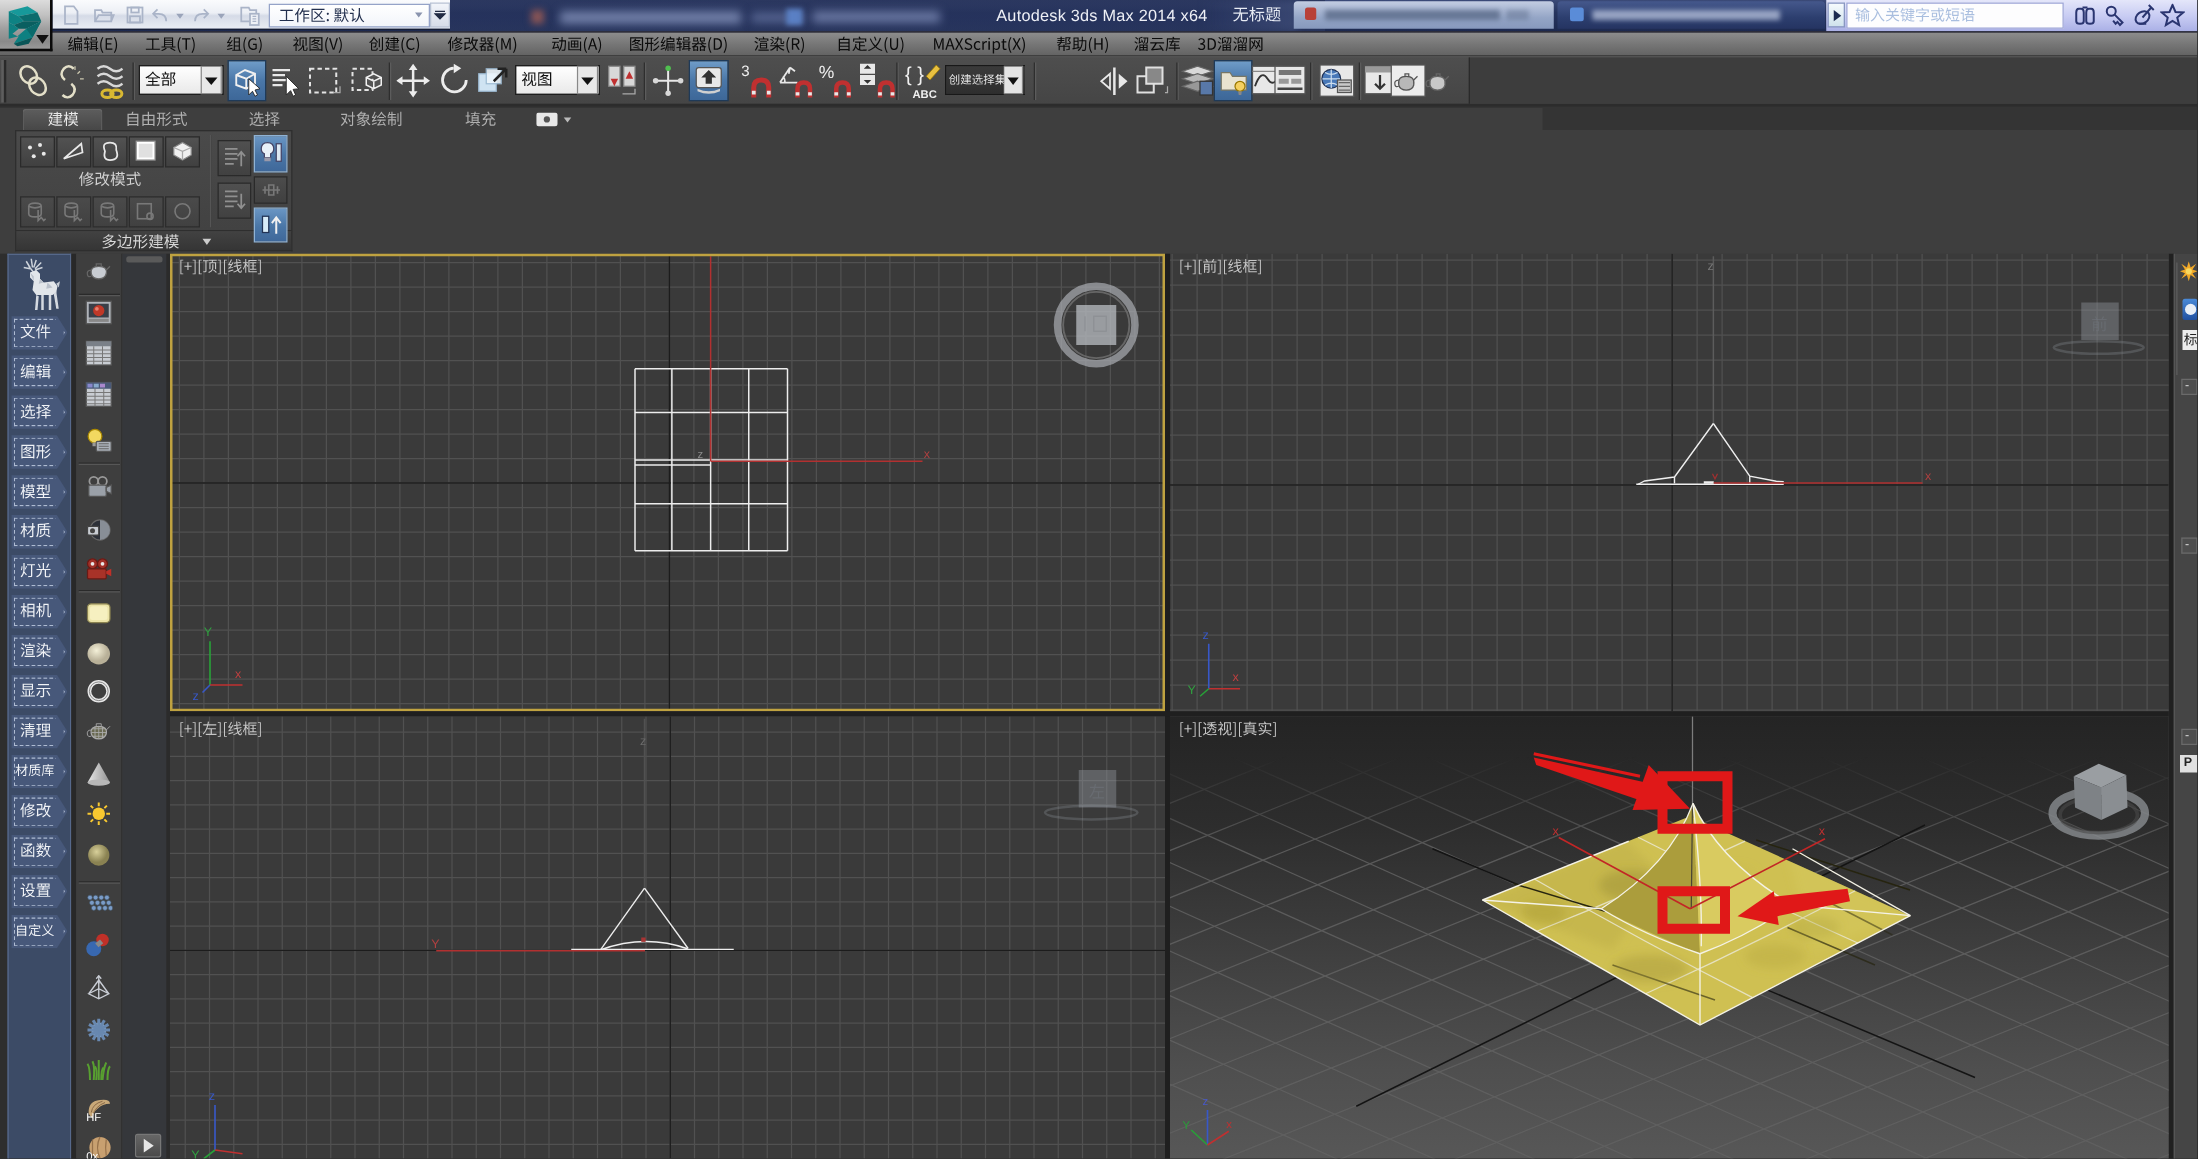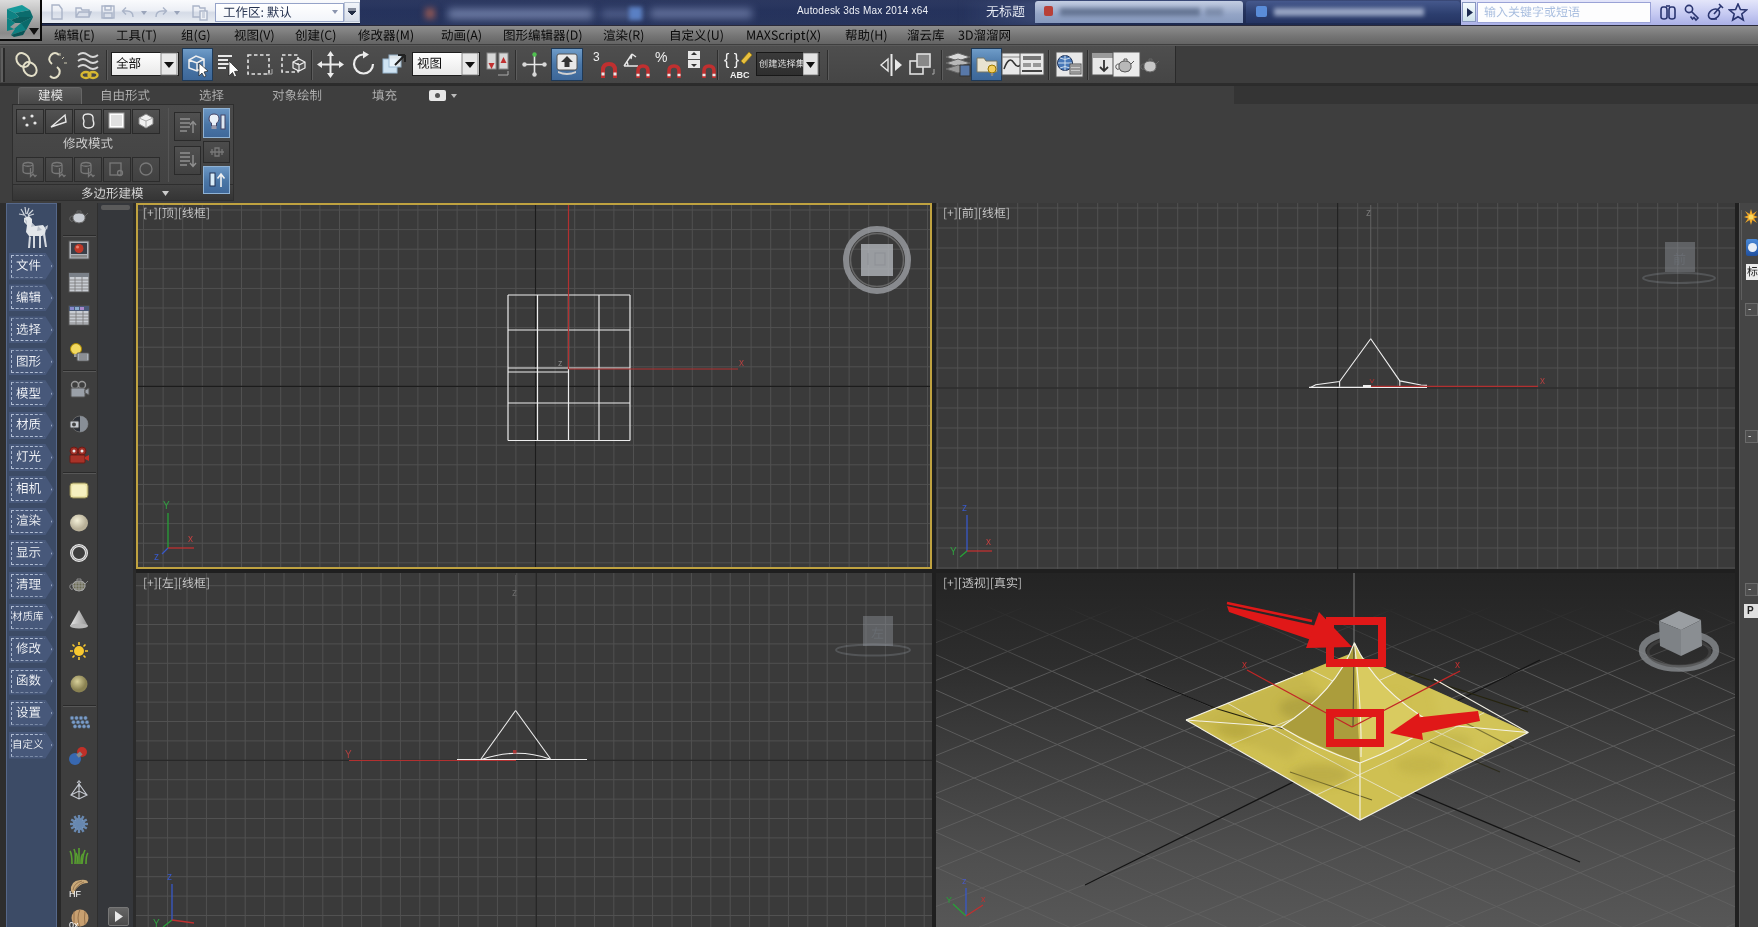--- a/index.html
+++ b/index.html
@@ -2,21 +2,21 @@
 <html><head><meta charset="utf-8"><style>html,body{margin:0;padding:0;background:#222;}*{box-sizing:border-box;}#root{position:relative;width:1758px;height:927px;overflow:hidden;font-family:"Liberation Sans",sans-serif;background:#3e3e3e;}</style></head><body>
 <div id="root">
     <div style="position:absolute;left:0px;top:0px;width:1758px;height:25px;background:linear-gradient(180deg,#3b4a78,#26345e 40%,#1d2a50);"></div>
     <div style="position:absolute;left:360px;top:0px;width:700px;height:25px;background:linear-gradient(180deg,rgba(30,40,75,.55),rgba(42,54,98,.25) 55%,rgba(70,84,130,.25));"></div>
     <div style="position:absolute;left:425px;top:8px;width:10px;height:11px;background:#8a5555;filter:blur(3px);"></div>
     <div style="position:absolute;left:448px;top:9px;width:145px;height:10px;background:rgba(140,155,195,.75);filter:blur(4px);"></div>
     <div style="position:absolute;left:601px;top:10px;width:42px;height:8px;background:rgba(120,135,180,.6);filter:blur(4px);"></div>
     <div style="position:absolute;left:629px;top:7px;width:13px;height:13px;background:#5a80c4;filter:blur(2px);"></div>
     <div style="position:absolute;left:650px;top:9px;width:102px;height:9px;background:rgba(135,150,192,.7);filter:blur(4px);"></div>
     <div style="position:absolute;left:960px;top:0px;width:78px;height:25px;background:linear-gradient(90deg,rgba(30,40,80,0),rgba(80,95,140,.45));filter:blur(3px);"></div>
-    <div style="position:absolute;left:797px;top:5px;width:180px;color:#eef0f6;font-size:10px;letter-spacing:.2px;">Autodesk 3ds Max  2014 x64</div>
+    <div style="position:absolute;left:797px;top:5px;width:180px;color:#eef0f6;font-size:13px;letter-spacing:.2px;">Autodesk 3ds Max  2014 x64</div>
     <svg style="position:absolute;left:986.0px;top:5.0px;overflow:visible;" width="41" height="17">
       <path transform="translate(0,11.2)" d="M1.5 -10.0V-9.1H5.8C5.8 -8.2 5.7 -7.2 5.6 -6.2H0.7V-5.3H5.4C4.8 -3.0 3.6 -0.9 0.5 0.2C0.8 0.4 1.0 0.8 1.2 1.0C4.5 -0.3 5.8 -2.7 6.4 -5.3H6.6V-0.8C6.6 0.4 7.0 0.7 8.4 0.7C8.6 0.7 10.5 0.7 10.8 0.7C12.0 0.7 12.3 0.2 12.5 -1.9C12.2 -1.9 11.8 -2.1 11.5 -2.3C11.5 -0.5 11.4 -0.2 10.7 -0.2C10.3 -0.2 8.8 -0.2 8.4 -0.2C7.8 -0.2 7.7 -0.3 7.7 -0.8V-5.3H12.4V-6.2H6.5C6.7 -7.2 6.7 -8.2 6.8 -9.1H11.6V-10.0Z M19.1 -9.9V-9.0H24.7V-9.9ZM23.1 -4.2C23.7 -2.9 24.3 -1.2 24.5 -0.2L25.4 -0.5C25.2 -1.6 24.6 -3.2 24.0 -4.5ZM19.4 -4.4C19.0 -3.1 18.5 -1.7 17.7 -0.7C18.0 -0.6 18.3 -0.4 18.5 -0.2C19.2 -1.2 19.9 -2.7 20.3 -4.3ZM18.5 -6.8V-5.9H21.3V-0.2C21.3 -0.1 21.2 -0.0 21.0 0.0C20.9 0.0 20.2 0.0 19.6 -0.0C19.7 0.3 19.8 0.7 19.9 1.0C20.8 1.0 21.4 1.0 21.8 0.8C22.1 0.6 22.3 0.3 22.3 -0.2V-5.9H25.4V-6.8ZM15.6 -10.9V-8.2H13.6V-7.3H15.4C15.0 -5.6 14.1 -3.8 13.3 -2.8C13.5 -2.5 13.8 -2.1 13.9 -1.9C14.5 -2.7 15.1 -4.1 15.6 -5.5V1.0H16.6V-5.8C17.0 -5.1 17.6 -4.3 17.8 -3.9L18.4 -4.7C18.1 -5.0 17.0 -6.5 16.6 -6.9V-7.3H18.3V-8.2H16.6V-10.9Z M28.3 -8.0H30.9V-7.0H28.3ZM28.3 -9.7H30.9V-8.7H28.3ZM27.4 -10.4V-6.3H31.9V-10.4ZM35.0 -6.9C34.9 -3.5 34.7 -1.9 32.0 -1.0C32.1 -0.8 32.3 -0.5 32.4 -0.4C35.4 -1.3 35.8 -3.2 35.9 -6.9ZM35.5 -2.4C36.3 -1.8 37.3 -1.0 37.8 -0.4L38.4 -1.0C37.9 -1.6 36.9 -2.4 36.1 -2.9ZM27.6 -3.9C27.5 -2.0 27.3 -0.5 26.4 0.5C26.6 0.6 27.0 0.9 27.1 1.0C27.6 0.4 27.9 -0.4 28.1 -1.3C29.3 0.5 31.2 0.8 34.0 0.8H38.2C38.2 0.5 38.4 0.1 38.5 -0.1C37.8 -0.1 34.6 -0.1 34.0 -0.1C32.4 -0.1 31.1 -0.1 30.1 -0.6V-2.4H32.3V-3.2H30.1V-4.6H32.5V-5.3H26.6V-4.6H29.3V-1.1C28.9 -1.4 28.6 -1.8 28.3 -2.3C28.4 -2.8 28.4 -3.3 28.4 -3.9ZM33.0 -8.3V-2.8H33.8V-7.5H36.9V-2.8H37.8V-8.3H35.3C35.5 -8.6 35.7 -9.1 35.8 -9.5H38.4V-10.3H32.5V-9.5H34.9C34.7 -9.1 34.6 -8.6 34.5 -8.3Z" fill="#e8ecf4"></path>
     </svg>
     <div style="position:absolute;left:1035px;top:1px;width:208px;height:22px;background:linear-gradient(180deg,#c3cde2,#94a5c6 60%,#8799bd);border-radius:3px 3px 0 0;"></div>
     <div style="position:absolute;left:1044px;top:6px;width:9px;height:10px;background:#b84038;border-radius:2px;filter:blur(.5px);"></div>
     <div style="position:absolute;left:1060px;top:8px;width:140px;height:8px;background:#5a6a88;filter:blur(2px);opacity:.8;"></div>
     <div style="position:absolute;left:1205px;top:8px;width:18px;height:8px;background:#6a7a98;filter:blur(2px);opacity:.6;"></div>
     <div style="position:absolute;left:1246px;top:1px;width:214px;height:22px;background:linear-gradient(180deg,#45588c,#2c3e6e 60%,#253462);border-radius:3px 3px 0 0;"></div>
     <div style="position:absolute;left:1256px;top:6px;width:11px;height:11px;background:#5a8cd8;border-radius:2px;filter:blur(.5px);"></div>
     <div style="position:absolute;left:1274px;top:8px;width:150px;height:8px;background:#b9c4dd;filter:blur(2px);opacity:.75;"></div>

